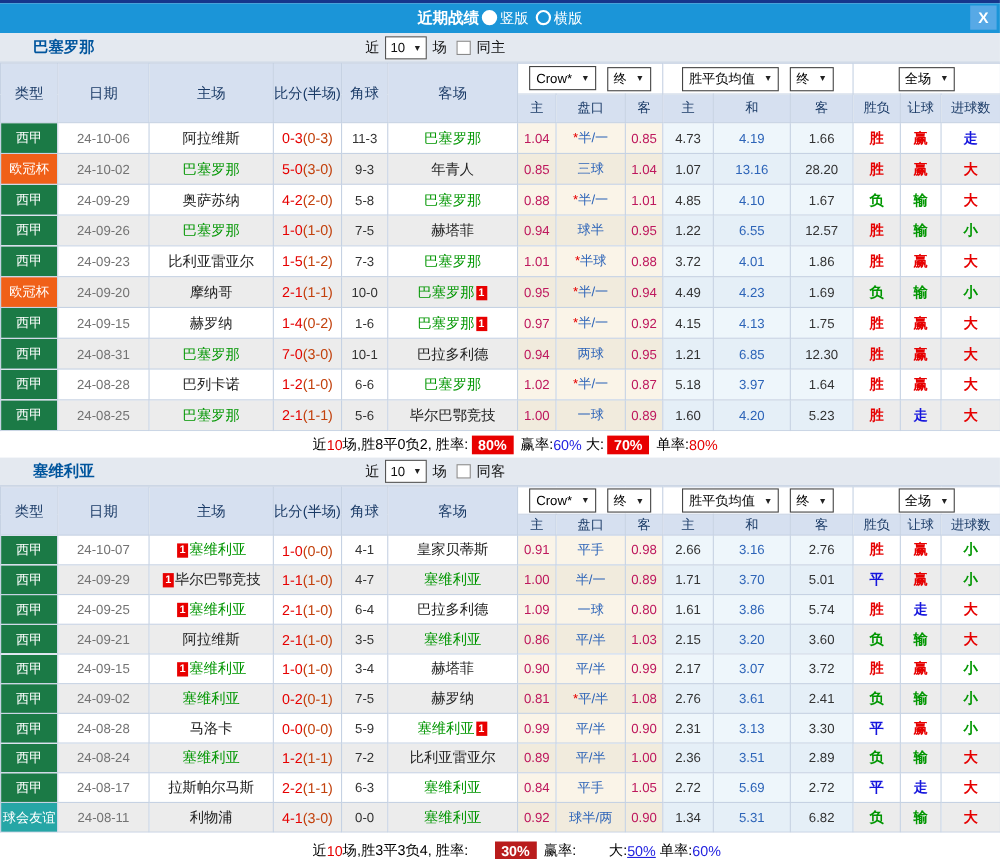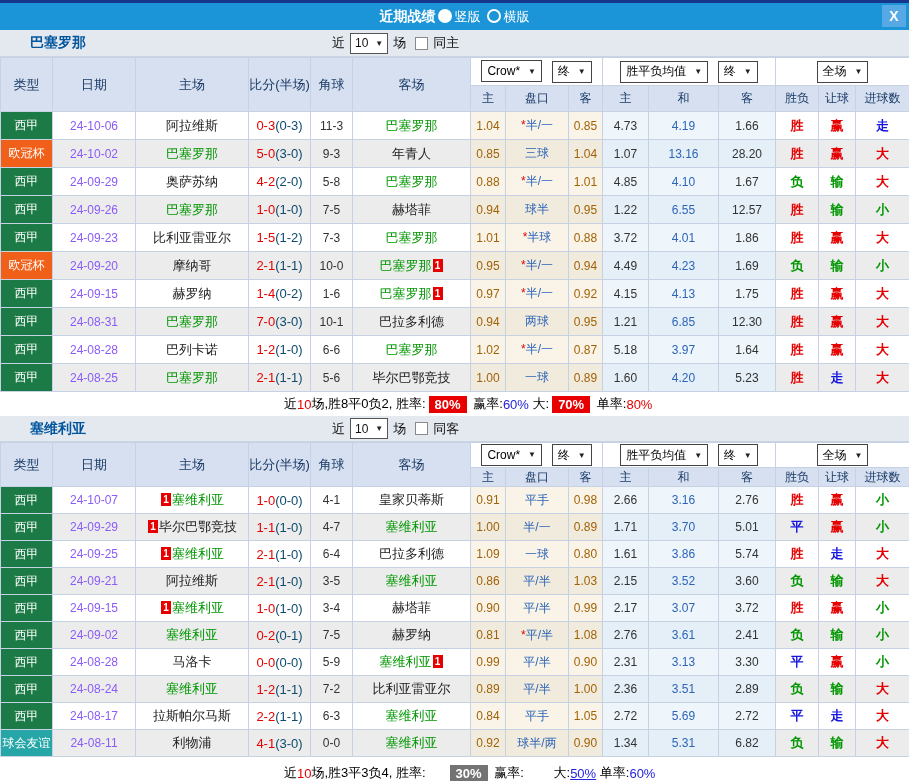--- a/index.html
+++ b/index.html
@@ -30,47 +30,47 @@
   .sec1 thead tr.top th{height:27px;}
   .sec1 thead tr.sub th{height:25px;}
   .sec2 thead tr.top th{height:24px;}
   .sec2 thead tr.sub th{height:18px;}
   thead th.selcell{background:#fff;}
   .hsel{border:1px solid #444;background:#fff;height:20px;padding:0 5px;display:inline-flex;align-items:center;gap:8px;font-size:12px;cursor:pointer;margin:0 3px;color:#000;}
   .sec1 tbody tr{height:28px;}
   .sec2 tbody tr{height:27px;}
   tbody tr{background:#fff;}
   tbody tr:nth-child(even){background:#ececec;}
-  td.c-crow{background:#faf4e8;color:#a16207;}
+  td.c-crow{background:#faf4e8;color:#be185d;}
   tbody tr:nth-child(even) td.c-crow{background:#f1ebdd;}
   td.c-avg{background:#eef6fb;color:#333;}
   tbody tr:nth-child(even) td.c-avg{background:#e5eff7;}
   td.c-league{color:#fff;font-size:12px;}
-  td.c-date{color:#8b5cf6;}
+  td.c-date{color:#737373;}
   td.c-home,td.c-away{font-size:13px;}
   .team-green{color:#009600;}
   td.c-score{font-size:13px;}
   .s-main{color:#e60000;}
-  .s-half{color:#0c4a6e;}
+  .s-half{color:#c2410c;}
   td.c-corner{color:#333;}
   td.handicap{color:#2d64b8;}
   .star{color:#e60000;}
   td.draw{color:#2d64b8;}
   td.c-res{font-weight:bold;font-size:13px;}
   .r{color:#e60000;} .g{color:#009600;} .b{color:#1515dd;}
   .rc-badge{display:inline-block;background:#e80000;color:#fff;font-size:10px;font-weight:bold;width:10px;height:13px;line-height:13px;text-align:center;margin:0 1px;vertical-align:1px;}
   
   .summary{display:flex;align-items:center;padding-left:284px;font-size:13px;color:#000;background:#fff;white-space:nowrap;}
   .sec1 .summary{height:24px;}
   .sec2 .summary{height:32px;}
   .sum-red{color:#e60000;}
   .sum-blue{color:#2222e0;}
   .sum-badge{color:#fff;font-weight:bold;padding:1px 6px;margin:0 3px;}
   .sum-badge-red{background:#e80000;}
-  .sum-badge-green{background:#737373;margin-left:24px;}
+  .sum-badge-green{background:#b91c1c;margin-left:24px;}
 </style>
 </head>
 <body>
 
 <div class="top-strip"></div>
 
 <div class="titlebar">
   <span class="title">近期战绩</span>
   <span><span class="radio sel"></span><span class="radio-label">竖版</span><span class="radio"></span><span class="radio-label">横版</span></span>
   <div class="close-btn">
@@ -482,21 +482,21 @@
     <td class="c-league" style="background: rgb(27, 122, 70);">西甲</td>
     <td class="c-date">24-09-21</td>
     <td class="c-home"><span>阿拉维斯</span></td>
     <td class="c-score"><span class="s-main">2-1</span><span class="s-half">(1-0)</span></td>
     <td class="c-corner">3-5</td>
     <td class="c-away"><span class="team-green">塞维利亚</span></td>
     <td class="c-crow">0.86</td>
     <td class="c-crow handicap">平/半</td>
     <td class="c-crow">1.03</td>
     <td class="c-avg">2.15</td>
-    <td class="c-avg draw">3.52</td>
+    <td class="c-avg draw">3.20</td>
     <td class="c-avg">3.60</td>
     <td class="c-res g">负</td>
     <td class="c-res g">输</td>
     <td class="c-res r">大</td>
   </tr>
         <tr>
     <td class="c-league" style="background: rgb(27, 122, 70);">西甲</td>
     <td class="c-date">24-09-15</td>
     <td class="c-home"><span class="rc-badge">1</span><span class="team-green">塞维利亚</span></td>
     <td class="c-score"><span class="s-main">1-0</span><span class="s-half">(1-0)</span></td>

